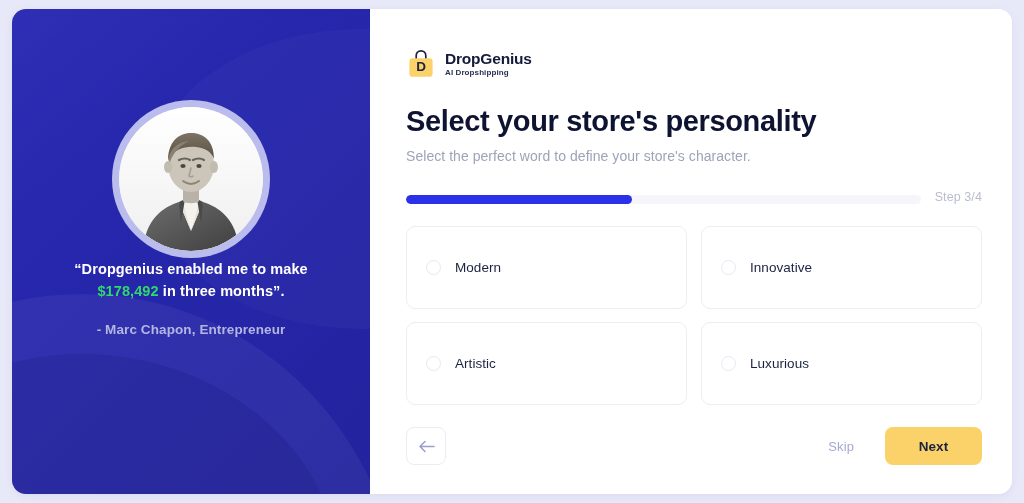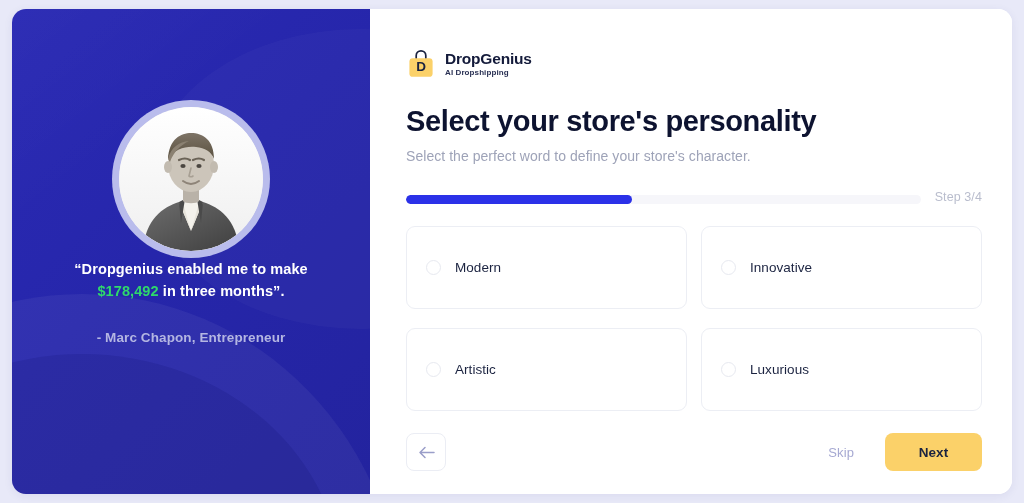--- a/index.html
+++ b/index.html
@@ -103,21 +103,21 @@
     font-size: 14.5px;
     font-weight: bold;
     line-height: 1.55;
     letter-spacing: 0.1px;
   }
   .quote .amount { color: #2fd96b; }
 
   .attribution {
     position: relative;
     z-index: 2;
-    margin-top: 27px;
+    margin-top: 19px;
     color: #b4b6e2;
     font-size: 13.5px;
     font-weight: bold;
     letter-spacing: 0.1px;
   }
 
   
   .form-panel {
     flex: 1 1 auto;
     height: 100%;
@@ -193,21 +193,21 @@
     font-size: 12.5px;
     color: #b9bdcd;
     letter-spacing: 0.1px;
   }
 
   
   .options-grid {
     margin-top: 22px;
     display: grid;
     grid-template-columns: 1fr 1fr;
-    gap: 19px 14px;
+    gap: 13px 14px;
   }
   .option-card {
     height: 83px;
     border: 1px solid #eceef4;
     border-radius: 9px;
     background: #ffffff;
     display: flex;
     align-items: center;
     padding: 0 19px;
     cursor: pointer;

